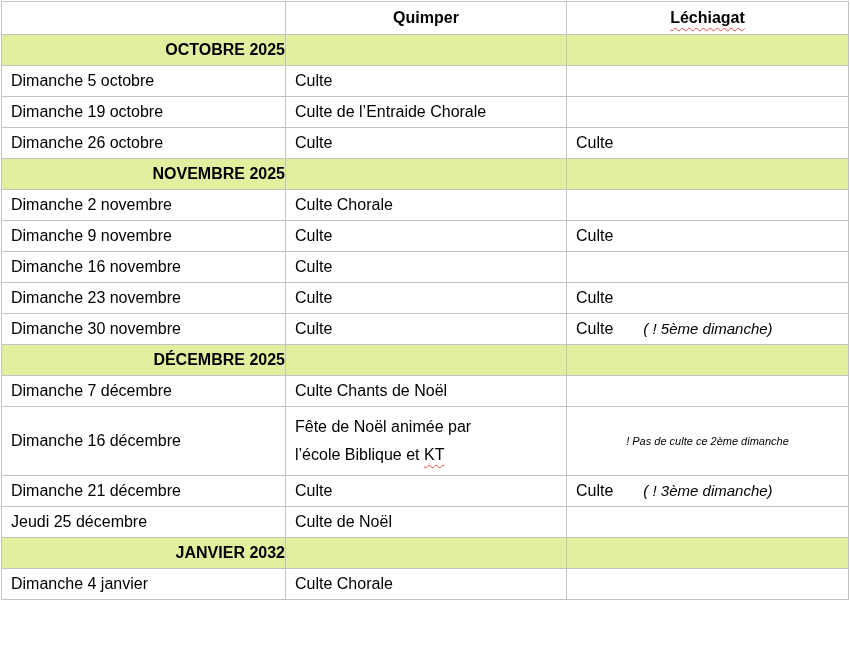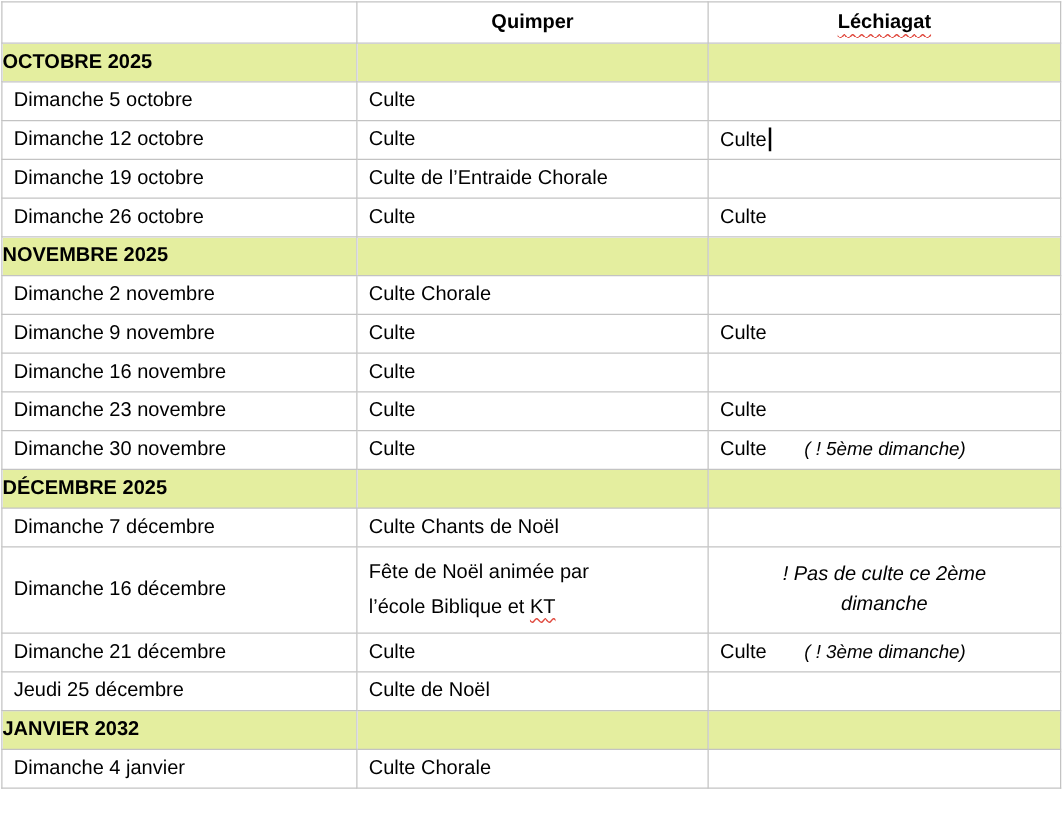--- a/index.html
+++ b/index.html
@@ -33,39 +33,39 @@
   tr.r-head { height: 33px; }
   tr.r-std  { height: 31px; }
   tr.r-tall { height: 69px; }
 
   td.head-cell {
     font-weight: bold;
     text-align: center;
   }
   td.month-cell {
     font-weight: bold;
-    text-align: left;
+    text-align: right;
     background: #e4ee9f;
   }
   td.month-spacer {
     background: #e4ee9f;
   }
   td.date-cell, td.service-cell {
     padding-left: 9px;
     text-align: left;
   }
   .note {
     font-style: italic;
     font-size: 15px;
     margin-left: 30px;
     text-align: right;
   }
   .warning {
     font-style: italic;
-    font-size: 16px;
+    font-size: 11px;
     text-align: center;
     max-width: 200px;
     margin: 0 auto;
     line-height: 1.5;
   }
   .multiline {
     max-width: 214px;
     line-height: 1.75;
   }
   .small-text {
@@ -120,31 +120,20 @@
       <tr class="r-std">
         <td class="date-cell">
           <span>Dimanche 5 octobre</span>
         </td>
         <td class="service-cell">
           <span>Culte</span>
         </td>
         <td class="service-cell"></td>
       </tr>
 
-      <tr class="r-std">
-        <td class="date-cell">
-          <span>Dimanche 12 octobre</span>
-        </td>
-        <td class="service-cell">
-          <span>Culte</span>
-        </td>
-        <td class="service-cell">
-          <span>Culte</span><span class="caret"></span>
-        </td>
-      </tr>
 
       <tr class="r-std">
         <td class="date-cell">
           <span>Dimanche 19 octobre</span>
         </td>
         <td class="service-cell">
           <span>Culte de l’Entraide Chorale</span>
         </td>
         <td class="service-cell"></td>
       </tr>

